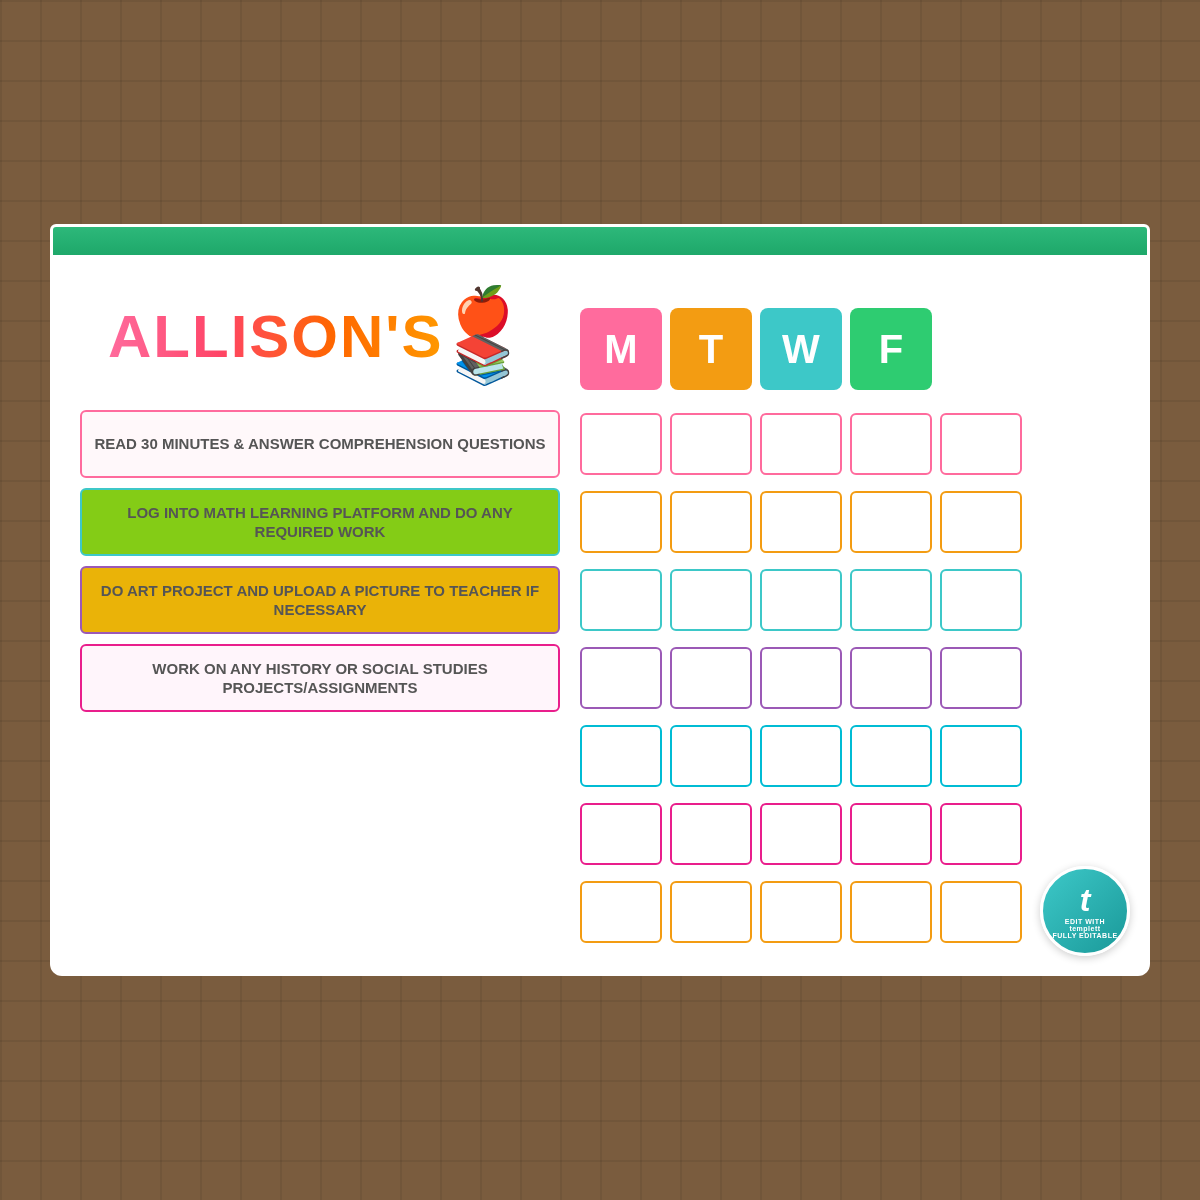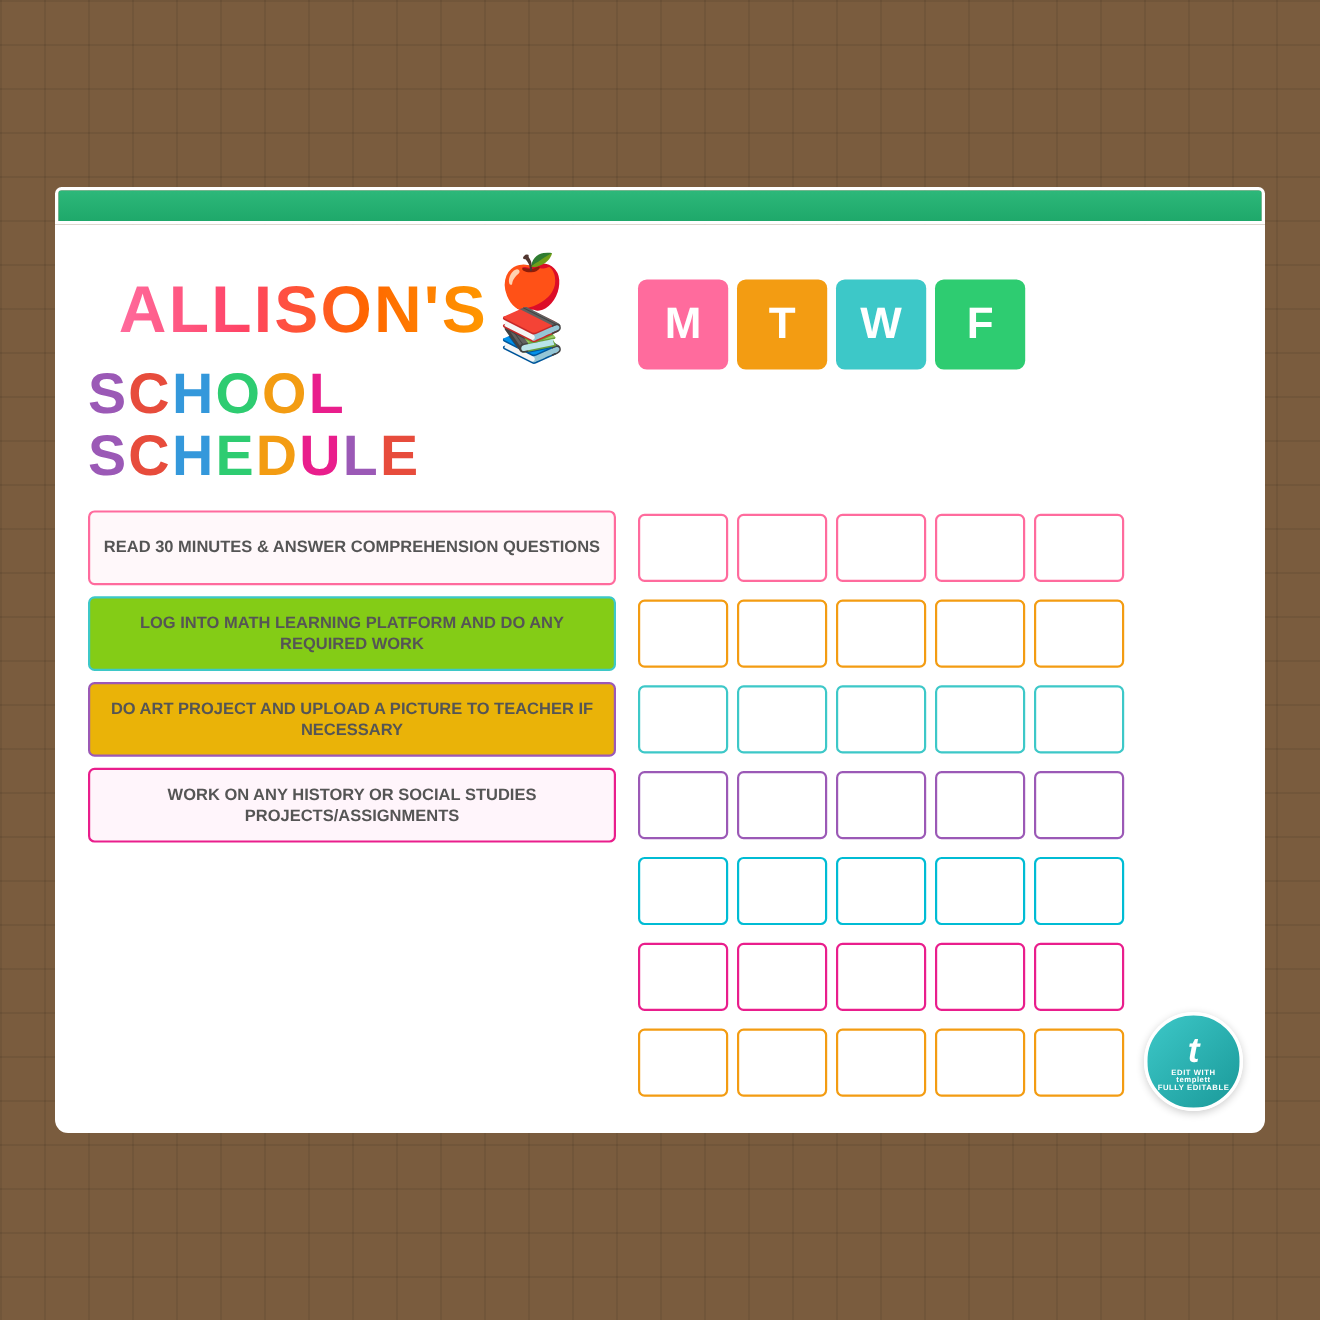--- a/index.html
+++ b/index.html
@@ -268,25 +268,20 @@
 
   <div class="main-card">
 
     <div class="header-area">
 
       <div class="title-section">
         <div class="allisons-line">
           <div class="allisons-text">ALLISON'S</div>
           <div class="books-icon">🍎📚</div>
         </div>
-        <div class="school-schedule-text">
-          <span>S</span><span>C</span><span>H</span><span>O</span><span>O</span><span>L</span>
-          &nbsp;
-          <span>S</span><span>C</span><span>H</span><span>E</span><span>D</span><span>U</span><span>L</span><span>E</span>
-        </div>
       </div>
 
       <div class="week-section">
         <div class="week-of-text"></div>
         <div class="days-header">
           <div class="day-box day-mon">M</div>
           <div class="day-box day-tue">T</div>
           <div class="day-box day-wed">W</div>
           <div class="day-box day-fri">F</div>
         </div>

